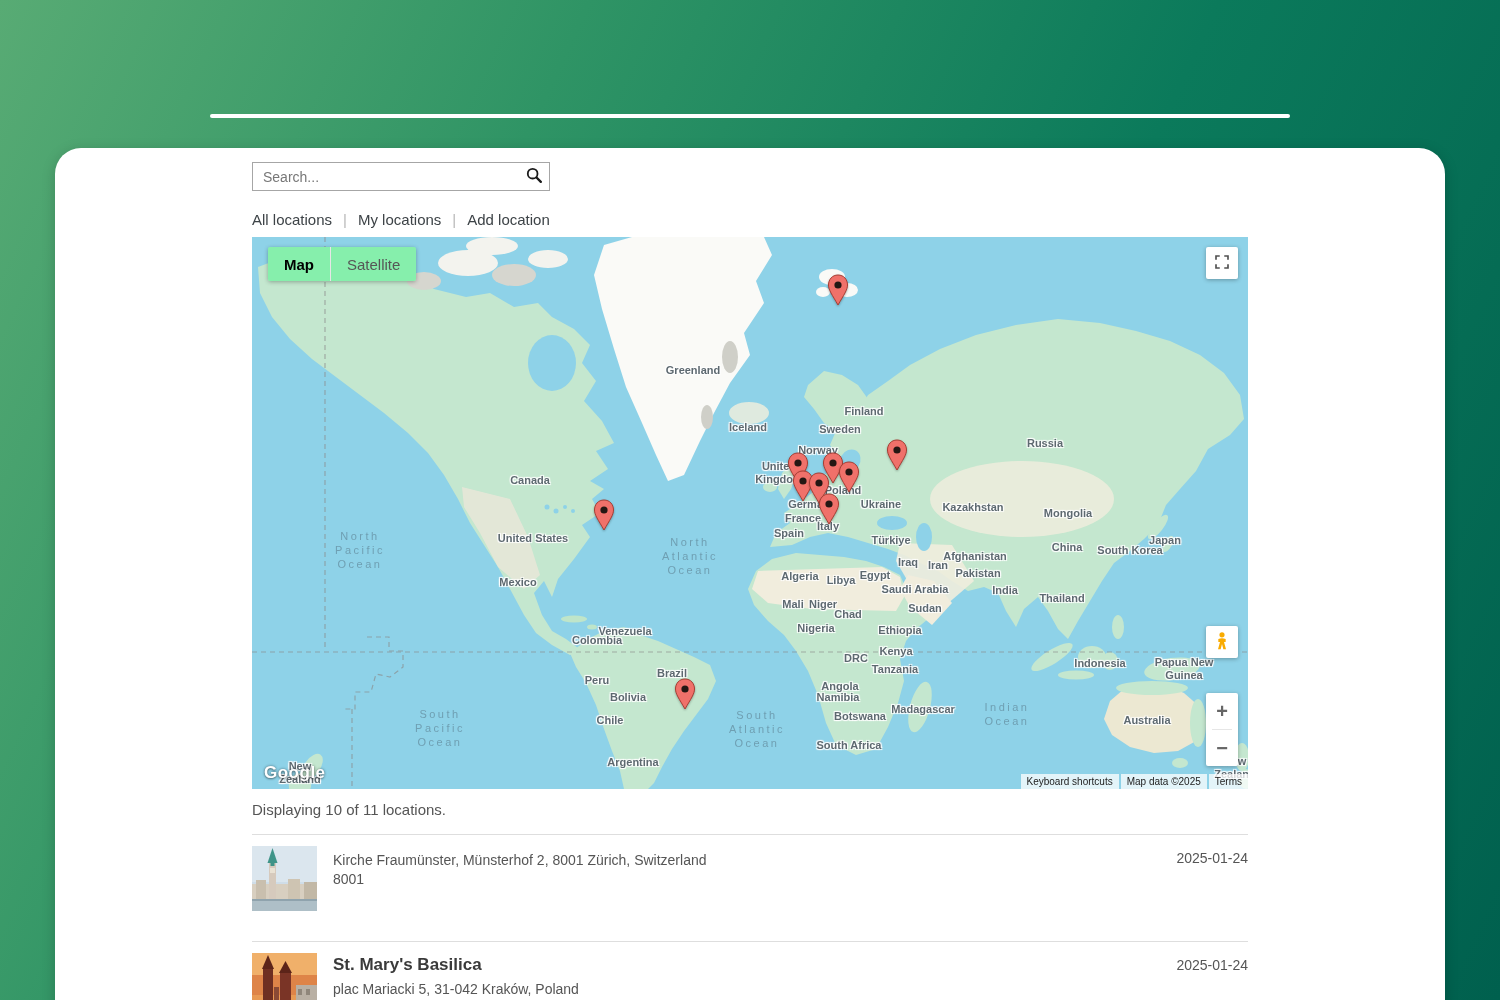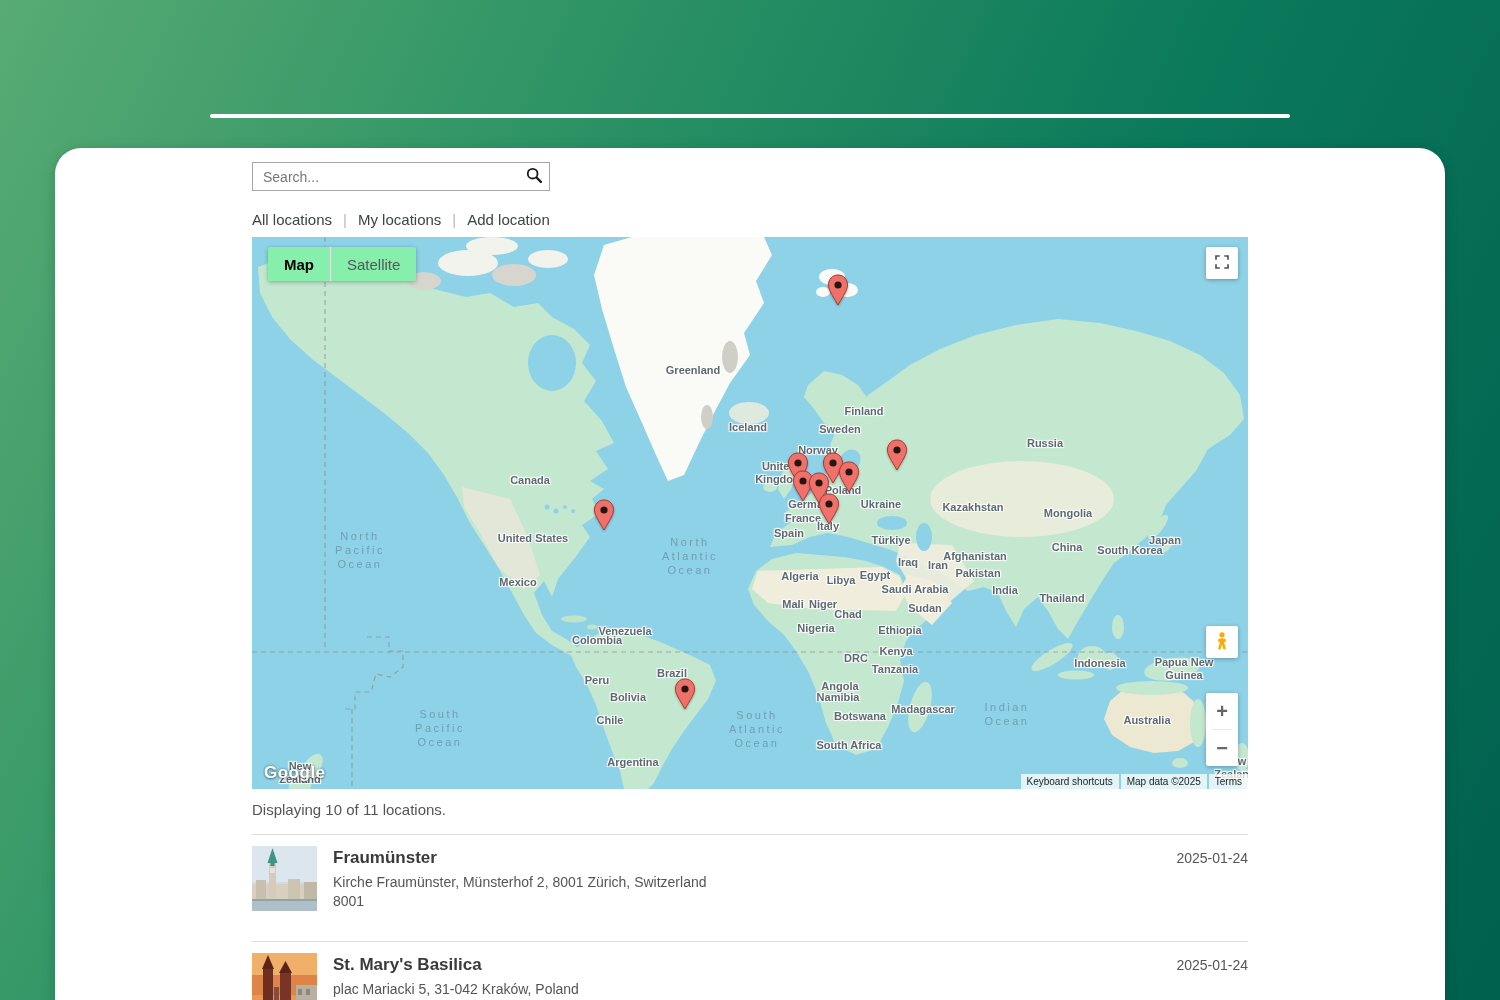--- a/index.html
+++ b/index.html
@@ -355,21 +355,20 @@
           <rect x="52" y="36" width="13" height="18" fill="#c2b8a6"></rect>
           <rect x="17" y="16" width="7" height="38" fill="#d6cabd"></rect>
           <polygon points="20.5,2 25.5,17 15.5,17" fill="#3f9488"></polygon>
           <rect x="18.5" y="15" width="4" height="5" fill="#3f9488"></rect>
           <rect x="18" y="22" width="5" height="5" fill="#e9e2d4"></rect>
           <rect x="0" y="54" width="65" height="11" fill="#aebfc7"></rect>
           <rect x="0" y="53" width="65" height="2" fill="#8fa3ad"></rect>
         </svg>
       </div>
       <div class="loc-body">
-        <div class="loc-title">Fraumünster</div>
         <div class="loc-address">Kirche Fraumünster, Münsterhof 2, 8001 Zürich, Switzerland</div>
         <div class="loc-postal">8001</div>
       </div>
       <div class="loc-date">2025-01-24</div>
     </div>
 
     <div class="divider"></div>
 
     <div class="loc-item">
       <div class="loc-thumb">

